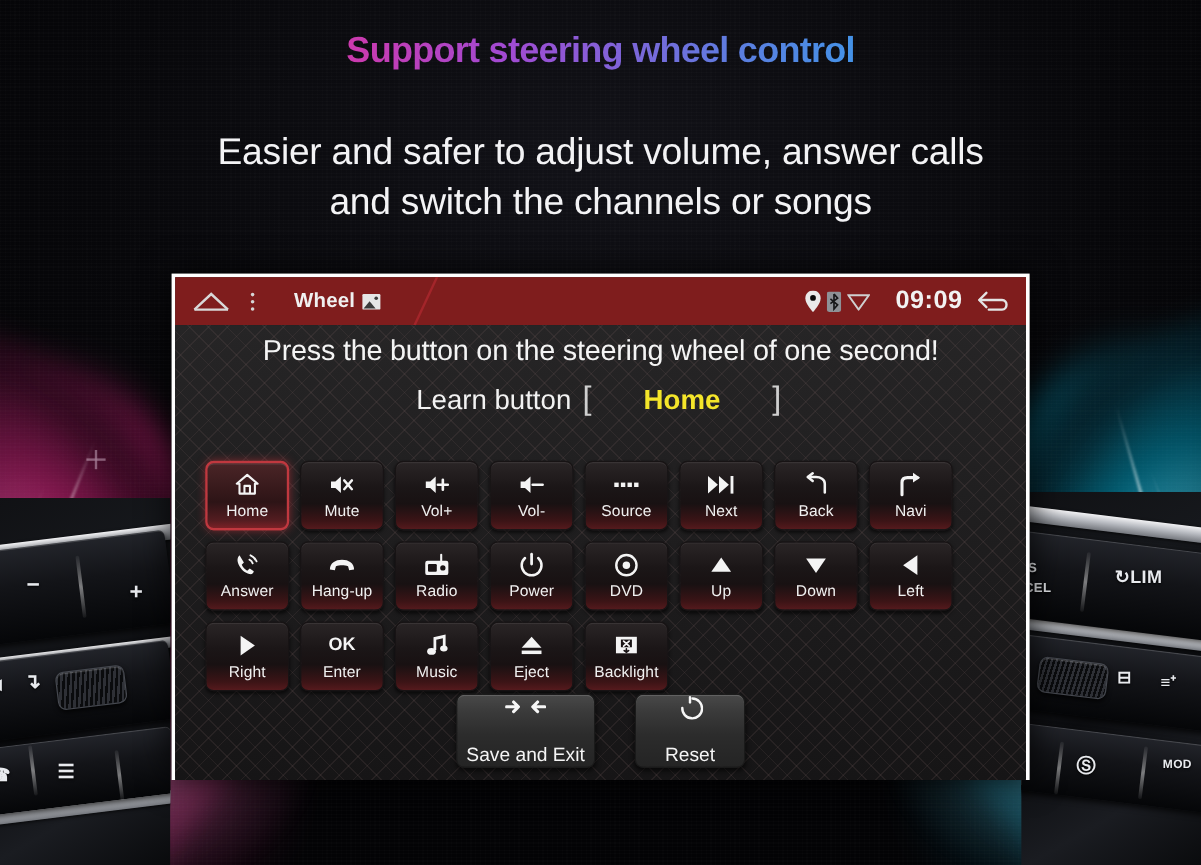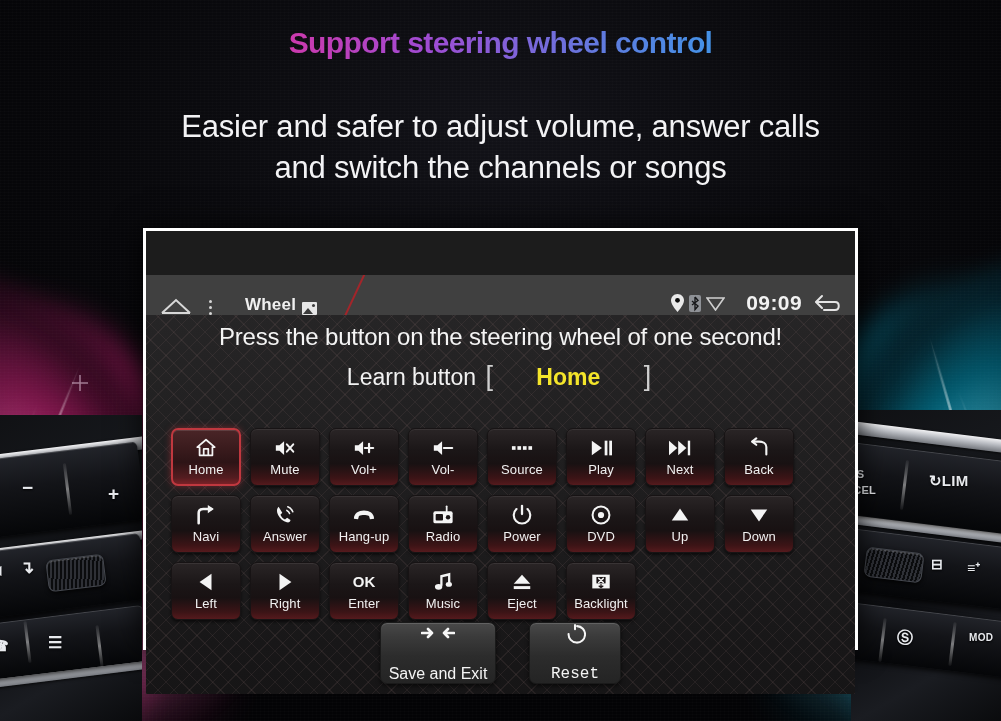--- a/index.html
+++ b/index.html
@@ -188,22 +188,22 @@
   
   .device{
     position:absolute; left:143px; top:228px; width:715px; height:422px;
     border:3px solid #ffffff;
     background:#1c1c1c;
     box-shadow: 0 0 28px rgba(0,0,0,.85);
   }
 
   
   .statusbar{
-    position:relative; height:40px; background:#404040;
-    display:flex; align-items:flex-end; overflow:hidden;margin-top:44px;
+    position:relative; height:40px; background:#7f1d1d;
+    display:flex; align-items:center; overflow:hidden;
   }
   .sb-home{ margin-left:14px; width:32px; height:18px; display:block; }
   .sb-dots{ margin-left:17px; display:flex; flex-direction:column; gap:3px; align-items:center; }
   .sb-dots span{ width:3px; height:3px; border-radius:50%; background:#d6d6d6; display:block; }
   .sb-slash{
     position:absolute; left:219px; top:-4px; width:2px; height:54px;
     background:#a3252a; transform:rotate(25deg); transform-origin:top center;
   }
   .sb-title{
     margin-left:33px; color:#f0f0f0; font-size:17px; font-weight:bold; letter-spacing:.2px;
@@ -282,21 +282,21 @@
     display:flex; justify-content:center; gap:33px;
   }
   .abtn{
     width:116px; height:62px; border-radius:7px;
     background: linear-gradient(to bottom,#494949 0%, #3b3b3b 22%, #2c2c2c 55%, #242424 100%);
     border:1px solid #1a1a1a;
     box-shadow: inset 0 1px 0 rgba(255,255,255,.14), 0 2px 4px rgba(0,0,0,.65);
     display:flex; flex-direction:column; align-items:center; justify-content:space-between;
     cursor:pointer; user-select:none;
   }
-  .abtn.narrow{ width:92px;font-family:Liberation Mono, monospace; }
+  .abtn.narrow{ width:92px; }
   .abtn .aicon{ height:20px; display:flex; align-items:center; justify-content:center; margin-bottom:3px; }
   .abtn .alabel{ color:#f4f4f4; font-size:16px; white-space:nowrap; }
   .aicon svg{ display:block; fill:#f6f6f6; }
 </style>
 </head>
 <body>
 
 <div id="stage">
 
   <div class="bg-noise"></div>
@@ -459,30 +459,20 @@
                 <rect x="7" y="10" width="4" height="4" fill="#f4f4f4"></rect>
                 <rect x="13" y="10" width="4" height="4" fill="#f4f4f4"></rect>
                 <rect x="19" y="10" width="4" height="4" fill="#f4f4f4"></rect>
               </svg>
             </div>
             <div class="klabel">Source</div>
           </div>
           <div class="key">
             <div class="kicon">
               <svg viewBox="0 0 24 24" width="24" height="22">
-                <path d="M2 4 L13 12 L2 20 Z" fill="#f4f4f4"></path>
-                <rect x="16" y="4" width="3" height="16" fill="#f4f4f4"></rect>
-                <rect x="21" y="4" width="3" height="16" fill="#f4f4f4"></rect>
-              </svg>
-            </div>
-            <div class="klabel">Play</div>
-          </div>
-          <div class="key">
-            <div class="kicon">
-              <svg viewBox="0 0 24 24" width="24" height="22">
                 <path d="M0 4 L9 12 L0 20 Z" fill="#f4f4f4"></path>
                 <path d="M10 4 L19 12 L10 20 Z" fill="#f4f4f4"></path>
                 <rect x="20.5" y="4" width="2.6" height="16" fill="#f4f4f4"></rect>
               </svg>
             </div>
             <div class="klabel">Next</div>
           </div>
           <div class="key">
             <div class="kicon">
               <svg viewBox="0 0 24 24" width="24" height="22">

